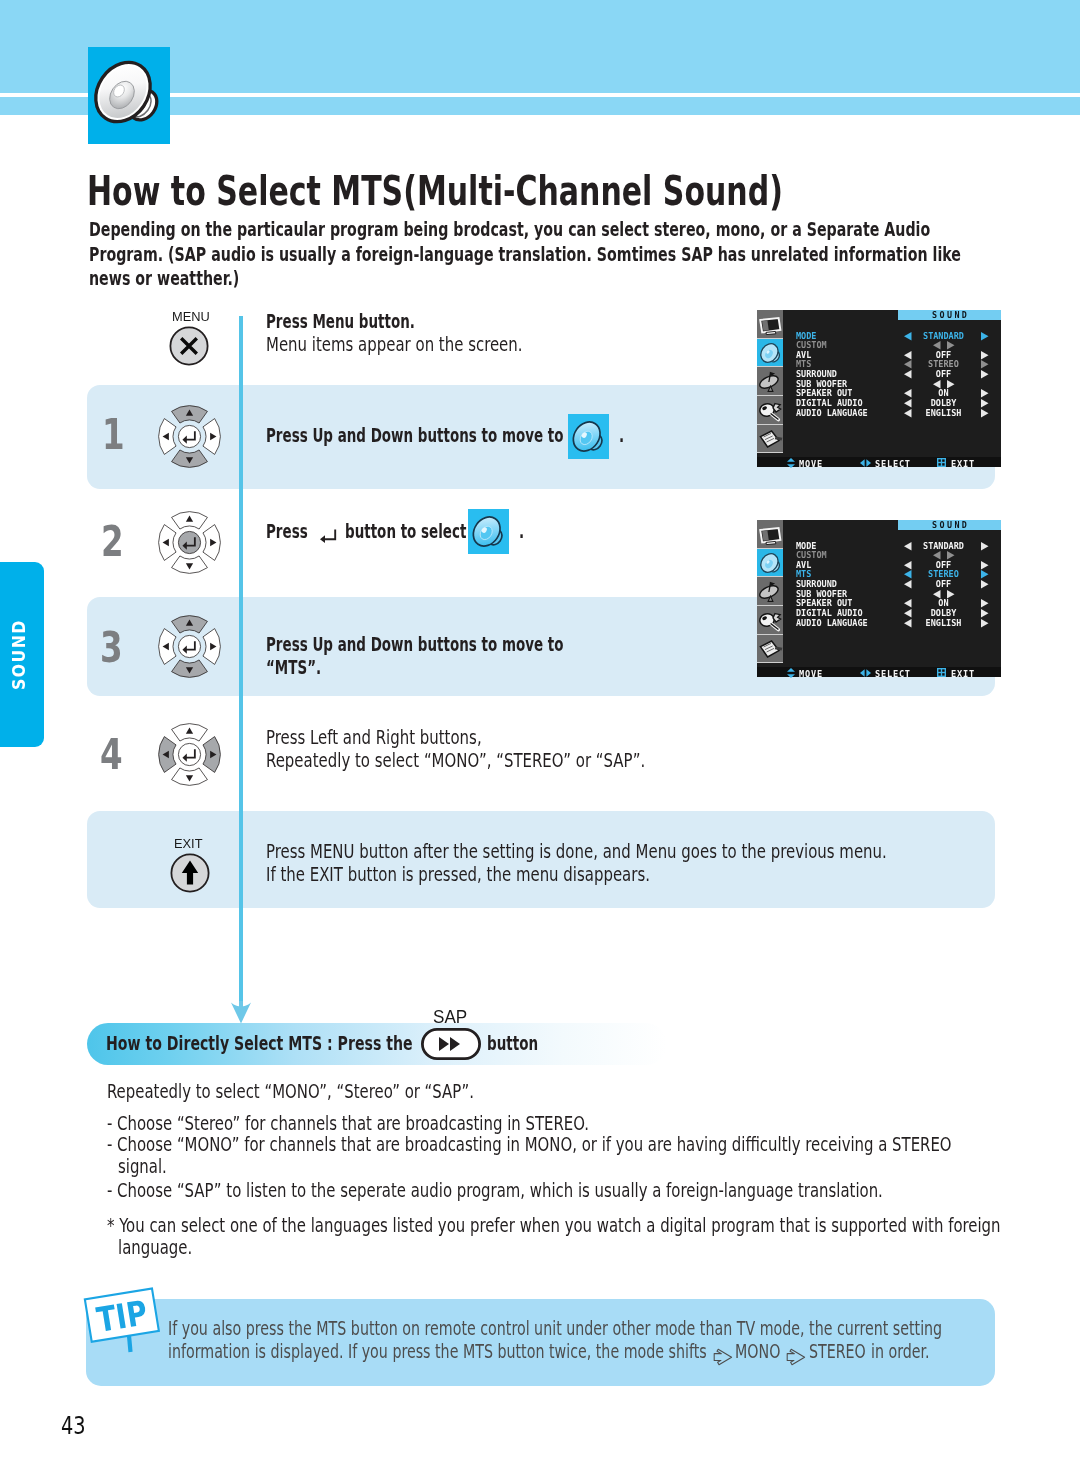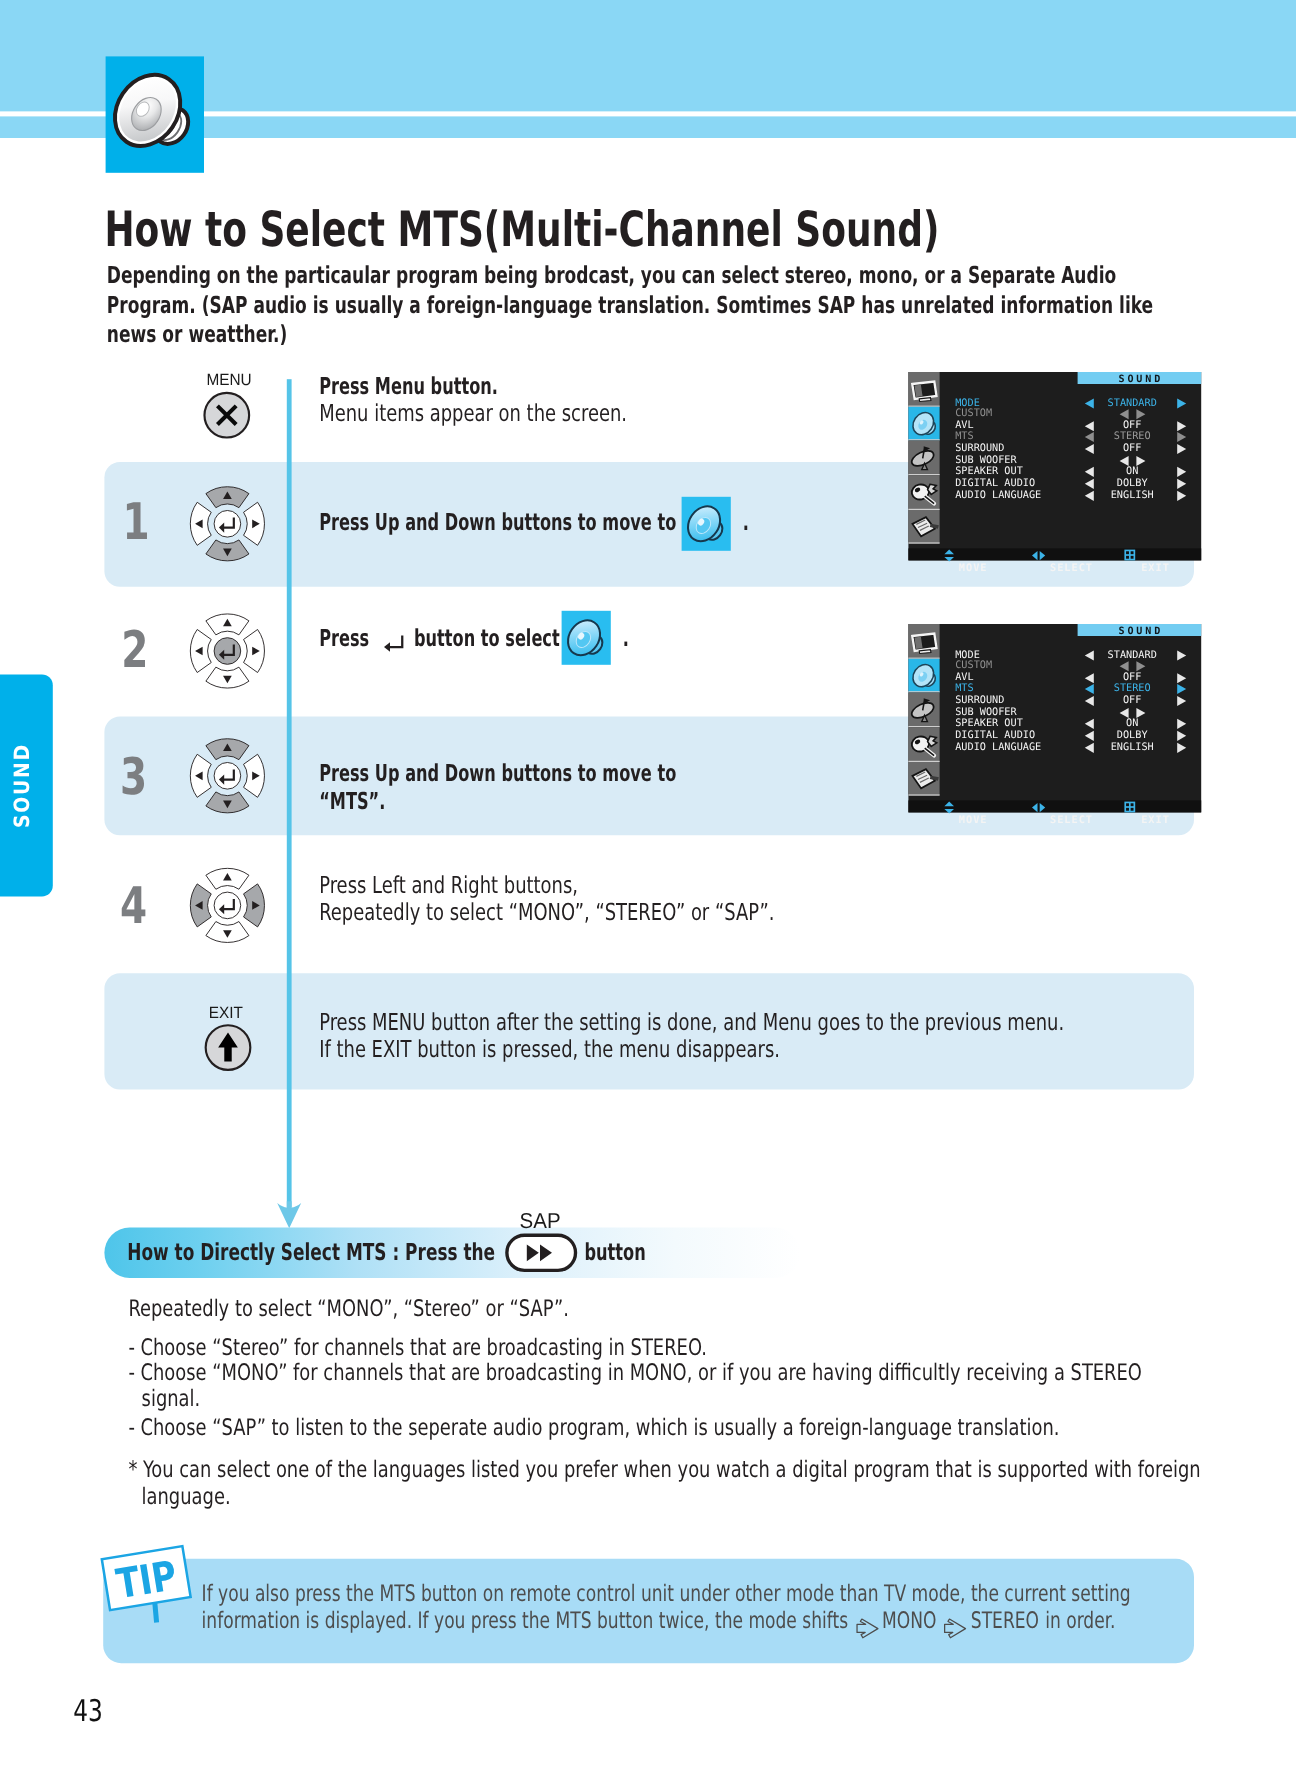--- a/index.html
+++ b/index.html
@@ -58,36 +58,36 @@
   .osd{width:244px;height:157px;background:#1d1d1d;}
   .osd-side{position:absolute;left:0;top:0;width:26px;height:143px;}
   .osd-ic{position:absolute;left:0;width:26px;height:28.7px;background:#6b6b6b;
           box-sizing:border-box;border-bottom:1px solid #cfcfcf;overflow:hidden;}
   .osd-ic.sel{background:#29b7e8;}
   .osd-title{position:absolute;left:141px;top:0;width:103px;height:10px;background:#73cdf2;
           color:#10171c;font-size:8.4px;font-weight:bold;letter-spacing:2.4px;
           text-align:center;line-height:10px;font-family:"DejaVu Sans Mono",monospace;
           text-indent:2.4px;}
   .osd-rows{position:absolute;left:26px;top:20.5px;width:218px;}
-  .osd-row{position:relative;height:9.66px;font-size:8.6px;font-weight:normal;
+  .osd-row{position:relative;height:9.66px;font-size:8.6px;font-weight:bold;
            color:#f4f4f4;white-space:nowrap;font-family:"DejaVu Sans Mono",monospace;}
   .osd-label{position:absolute;left:12.5px;top:0;letter-spacing:0px;transform:scaleX(0.99);
              transform-origin:left top;display:inline-block;}
   .osd-val{position:absolute;left:125px;width:71px;text-align:center;letter-spacing:0px;
              transform:scaleX(0.99);transform-origin:center top;}
   .osd-lt{position:absolute;left:121px;top:1.0px;}
   .osd-rt{position:absolute;left:198px;top:1.0px;}
   .osd-pair{position:absolute;left:125px;width:71px;text-align:center;top:1.0px;}
   .dim{color:#8f8f8f;}
   .dimv{color:#9a9a9a;}
   .hl{color:#3cb3e8;}
   .osd-bar{position:absolute;left:0px;top:147px;width:244px;height:10px;background:#101010;
            color:#f4f4f4;font-size:8.6px;font-weight:bold;letter-spacing:0.8px;
            font-family:"DejaVu Sans Mono",monospace;}
-  .osd-bar span.t{position:absolute;top:12px;}
+  .osd-bar span.t{position:absolute;top:2px;}
 
   
   #directbar{left:87px;top:1023px;width:580px;height:42px;border-radius:21px;
       background:linear-gradient(to right,#4ec5ea 0%,#6ed0ef 14%,#aee0f6 36%,#dcf0fb 60%,#f3fafd 82%,#ffffff 100%);}
   #directbar-text{left:106px;top:1032px;font-size:19.5px;font-weight:bold;
       color:#231f20;white-space:nowrap;transform:scaleX(0.805);transform-origin:left top;}
 
   
   .bl{left:106.5px;font-size:19px;color:#231f20;line-height:25.5px;white-space:nowrap;
       transform:scaleX(0.872);transform-origin:left top;}

